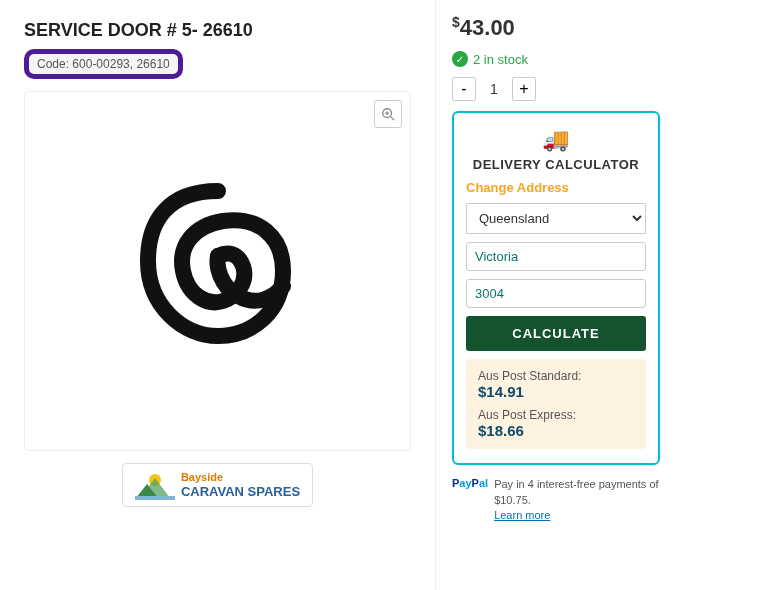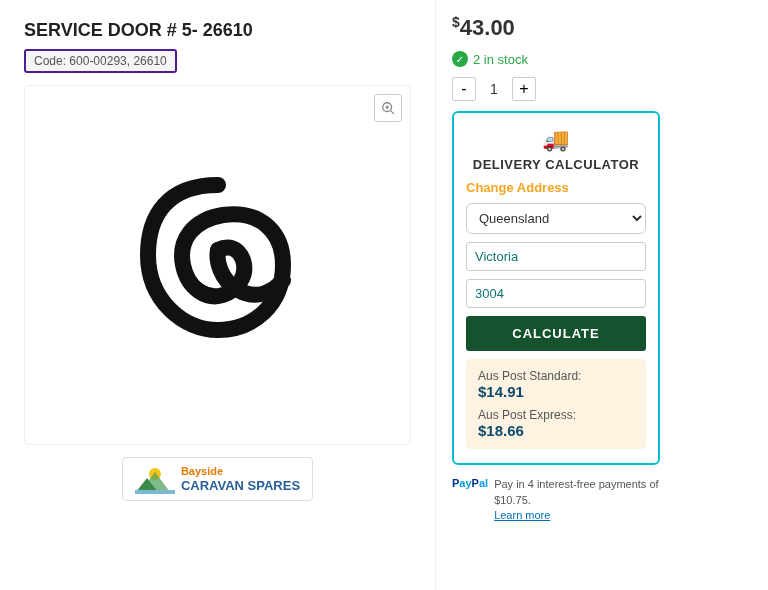--- a/index.html
+++ b/index.html
@@ -32,24 +32,24 @@
     .product-title {
       font-size: 18px;
       font-weight: bold;
       color: #222;
       margin-bottom: 8px;
     }
     .product-code {
       font-size: 12px;
       color: #555;
       background: #f5f5f5;
-      border: 2px solid #4c1d95;
+      border: 5px solid #4c1d95;
       display: inline-block;
       padding: 3px 8px;
-      border-radius: 3px;
+      border-radius: 10px;
       margin-bottom: 12px;
     }
     .image-container {
       position: relative;
       width: 100%;
       height: 360px;
       display: flex;
       align-items: center;
       justify-content: center;
       border: 1px solid #eee;
@@ -193,21 +193,21 @@
     .change-address-link {
       color: #f5a623;
       font-size: 13px;
       font-weight: bold;
       text-decoration: none;
       cursor: pointer;
     }
     .state-select {
       width: 100%;
       border: 1px solid #ccc;
-      border-radius: 6px;
+      border-radius: 1px;
       padding: 6px 8px;
       font-size: 13px;
       color: #333;
       background: #fff;
       appearance: auto;
     }
     .suburb-input, .postcode-input {
       width: 100%;
       border: 1px solid #ccc;
       border-radius: 3px;

